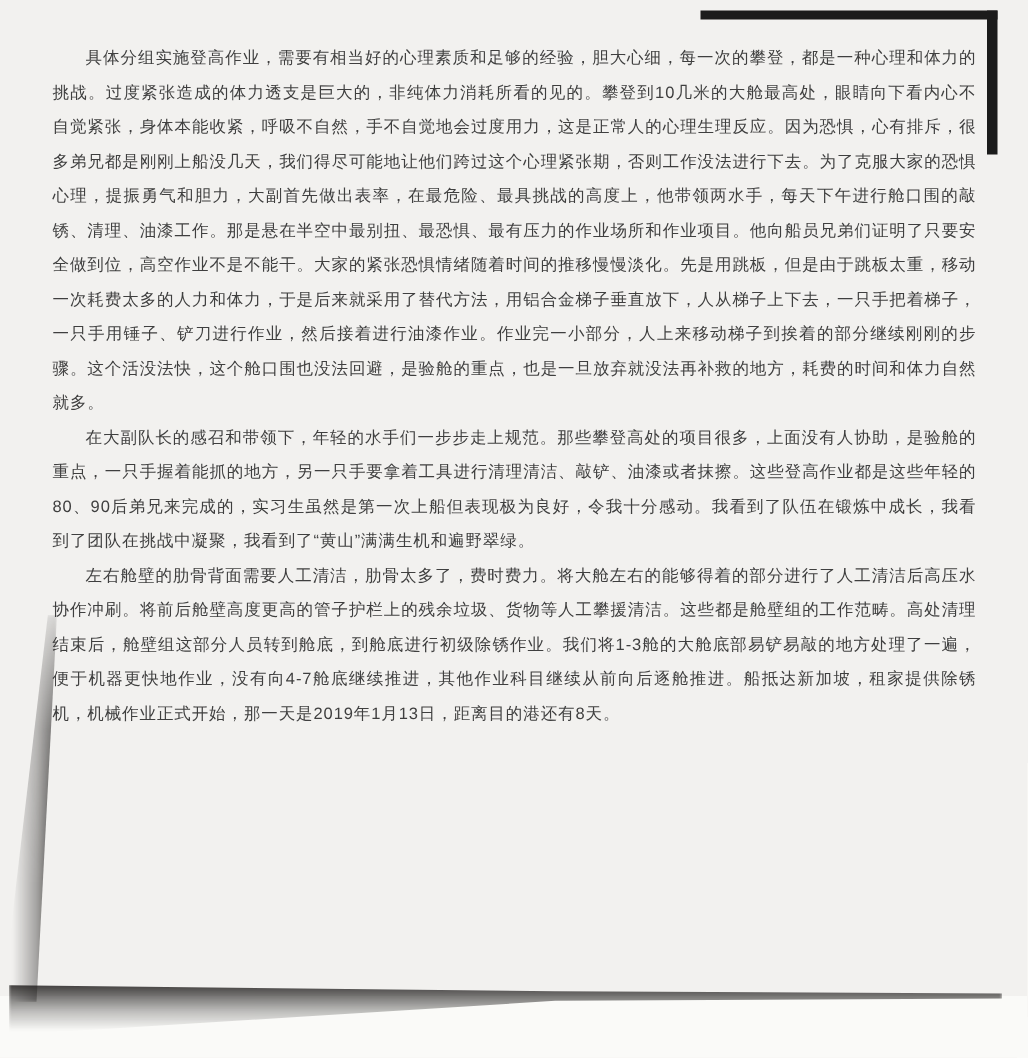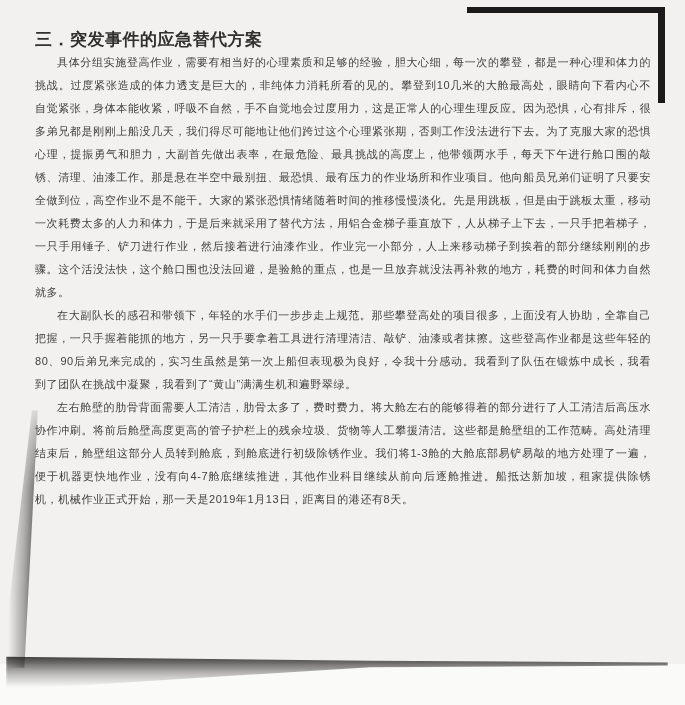--- a/index.html
+++ b/index.html
@@ -88,21 +88,20 @@
     pointer-events: none;
   }
 </style>
 </head>
 <body>
 
 <div class="stage">
   <div class="paper">
     <div class="corner-bracket"></div>
     <div class="content">
-      <h1 class="title">三．突发事件的应急替代方案</h1>
       <p class="para">具体分组实施登高作业，需要有相当好的心理素质和足够的经验，胆大心细，每一次的攀登，都是一种心理和体力的挑战。过度紧张造成的体力透支是巨大的，非纯体力消耗所看的见的。攀登到10几米的大舱最高处，眼睛向下看内心不自觉紧张，身体本能收紧，呼吸不自然，手不自觉地会过度用力，这是正常人的心理生理反应。因为恐惧，心有排斥，很多弟兄都是刚刚上船没几天，我们得尽可能地让他们跨过这个心理紧张期，否则工作没法进行下去。为了克服大家的恐惧心理，提振勇气和胆力，大副首先做出表率，在最危险、最具挑战的高度上，他带领两水手，每天下午进行舱口围的敲锈、清理、油漆工作。那是悬在半空中最别扭、最恐惧、最有压力的作业场所和作业项目。他向船员兄弟们证明了只要安全做到位，高空作业不是不能干。大家的紧张恐惧情绪随着时间的推移慢慢淡化。先是用跳板，但是由于跳板太重，移动一次耗费太多的人力和体力，于是后来就采用了替代方法，用铝合金梯子垂直放下，人从梯子上下去，一只手把着梯子，一只手用锤子、铲刀进行作业，然后接着进行油漆作业。作业完一小部分，人上来移动梯子到挨着的部分继续刚刚的步骤。这个活没法快，这个舱口围也没法回避，是验舱的重点，也是一旦放弃就没法再补救的地方，耗费的时间和体力自然就多。</p>
-      <p class="para">在大副队长的感召和带领下，年轻的水手们一步步走上规范。那些攀登高处的项目很多，上面没有人协助，全靠自己把握，一只手握着能抓的地方，另一只手要拿着工具进行清理清洁、敲铲、油漆或者抹擦。这些登高作业都是这些年轻的80、90后弟兄来完成的，实习生虽然是第一次上船但表现极为良好，令我十分感动。我看到了队伍在锻炼中成长，我看到了团队在挑战中凝聚，我看到了“黄山”满满生机和遍野翠绿。</p>
+      <p class="para">在大副队长的感召和带领下，年轻的水手们一步步走上规范。那些攀登高处的项目很多，上面没有人协助，是验舱的重点，一只手握着能抓的地方，另一只手要拿着工具进行清理清洁、敲铲、油漆或者抹擦。这些登高作业都是这些年轻的80、90后弟兄来完成的，实习生虽然是第一次上船但表现极为良好，令我十分感动。我看到了队伍在锻炼中成长，我看到了团队在挑战中凝聚，我看到了“黄山”满满生机和遍野翠绿。</p>
       <p class="para">左右舱壁的肋骨背面需要人工清洁，肋骨太多了，费时费力。将大舱左右的能够得着的部分进行了人工清洁后高压水协作冲刷。将前后舱壁高度更高的管子护栏上的残余垃圾、货物等人工攀援清洁。这些都是舱壁组的工作范畴。高处清理结束后，舱壁组这部分人员转到舱底，到舱底进行初级除锈作业。我们将1-3舱的大舱底部易铲易敲的地方处理了一遍，便于机器更快地作业，没有向4-7舱底继续推进，其他作业科目继续从前向后逐舱推进。船抵达新加坡，租家提供除锈机，机械作业正式开始，那一天是2019年1月13日，距离目的港还有8天。</p>
     </div>
   </div>
   <div class="shadow-left"></div>
   <div class="shadow-bottom"></div>
 </div>
 
 </body></html>

